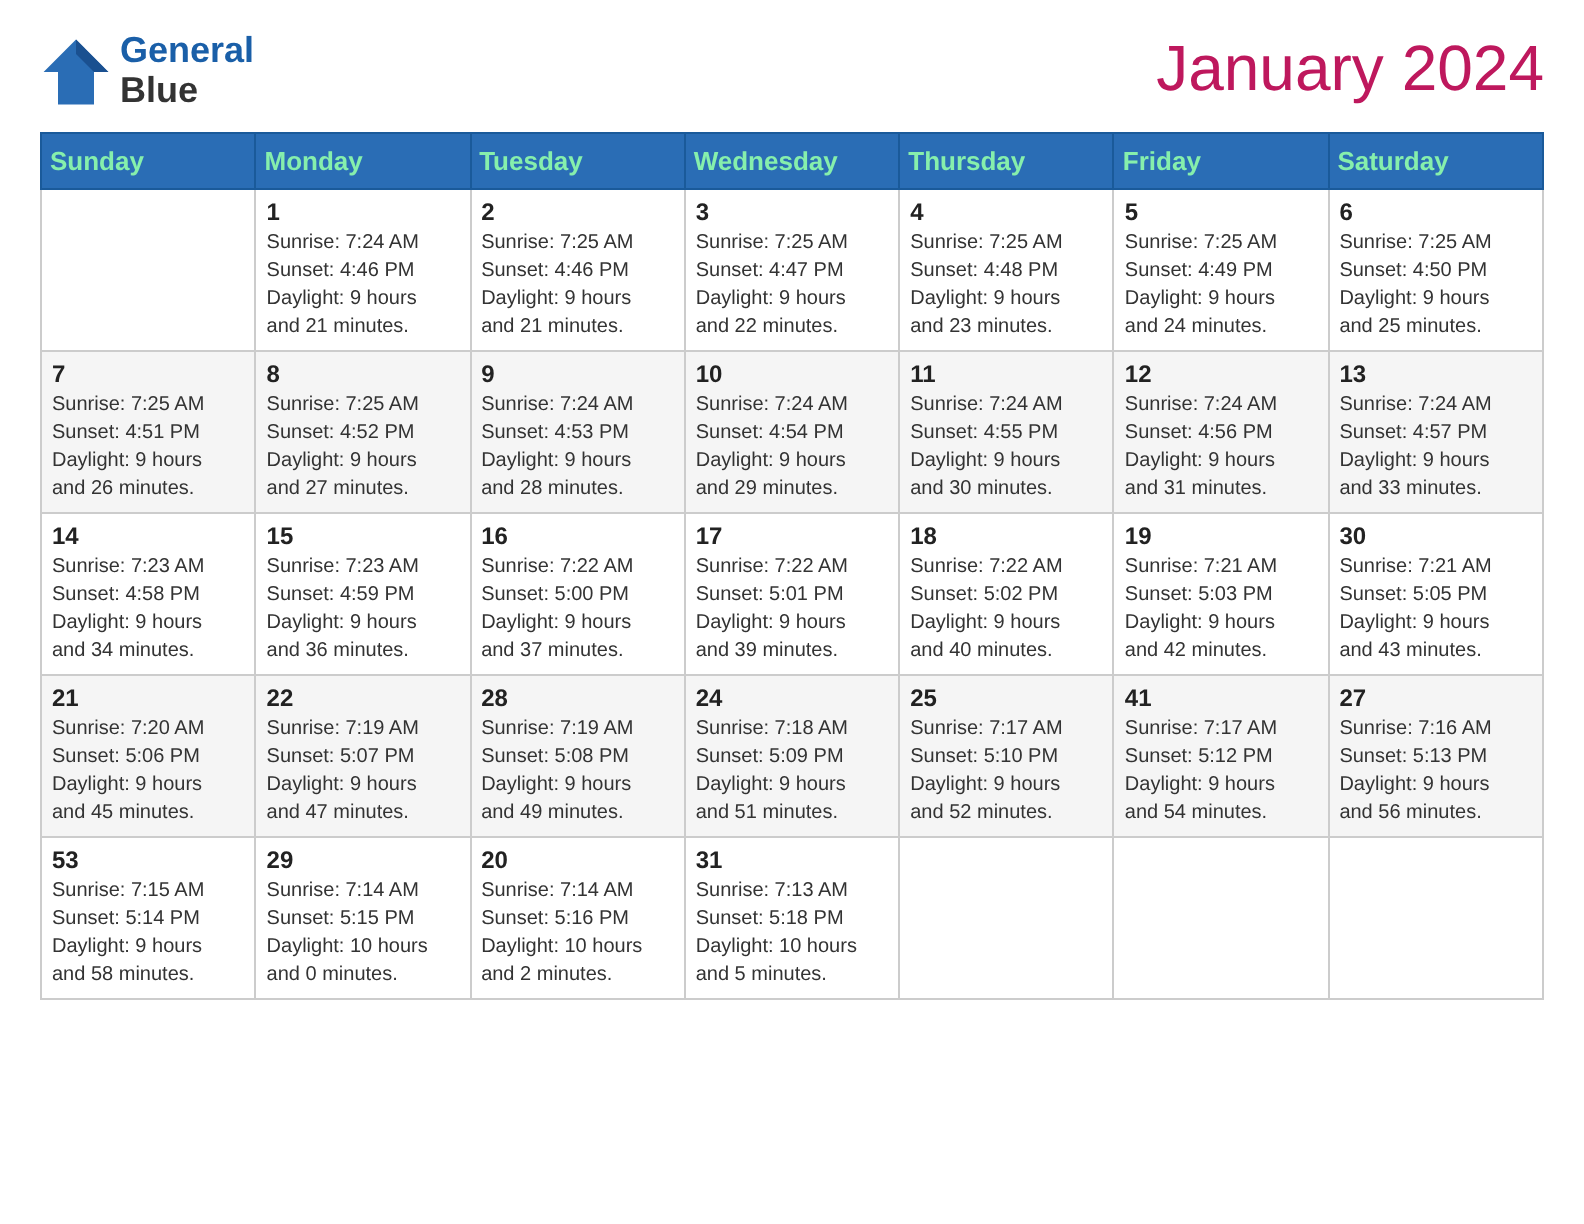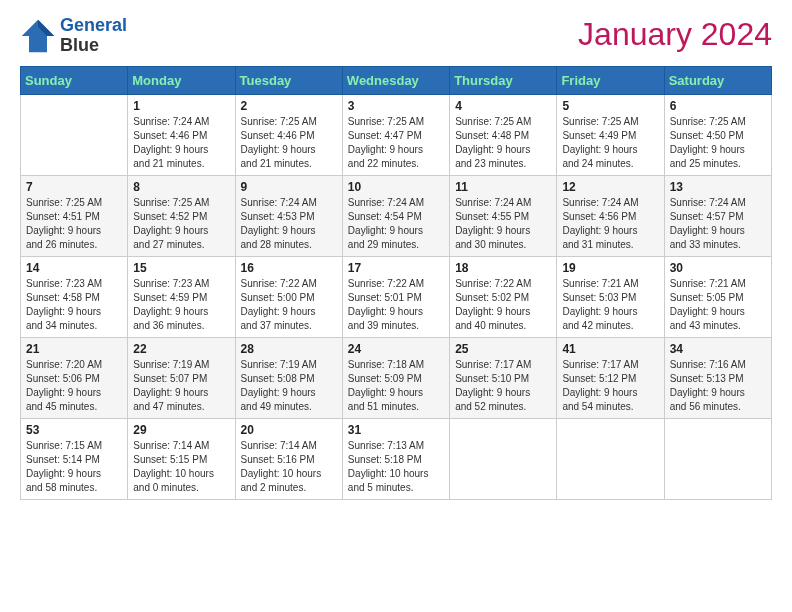--- a/index.html
+++ b/index.html
@@ -227,21 +227,21 @@
         </td>
         <td>
           <div class="day-number">25</div>
           <div class="day-detail">Sunrise: 7:17 AM<br>Sunset: 5:10 PM<br>Daylight: 9 hours<br>and 52 minutes.</div>
         </td>
         <td>
           <div class="day-number">41</div>
           <div class="day-detail">Sunrise: 7:17 AM<br>Sunset: 5:12 PM<br>Daylight: 9 hours<br>and 54 minutes.</div>
         </td>
         <td>
-          <div class="day-number">34</div>
+          <div class="day-number">27</div>
           <div class="day-detail">Sunrise: 7:16 AM<br>Sunset: 5:13 PM<br>Daylight: 9 hours<br>and 56 minutes.</div>
         </td>
       </tr>
       <tr>
         <td>
           <div class="day-number">53</div>
           <div class="day-detail">Sunrise: 7:15 AM<br>Sunset: 5:14 PM<br>Daylight: 9 hours<br>and 58 minutes.</div>
         </td>
         <td>
           <div class="day-number">29</div>

